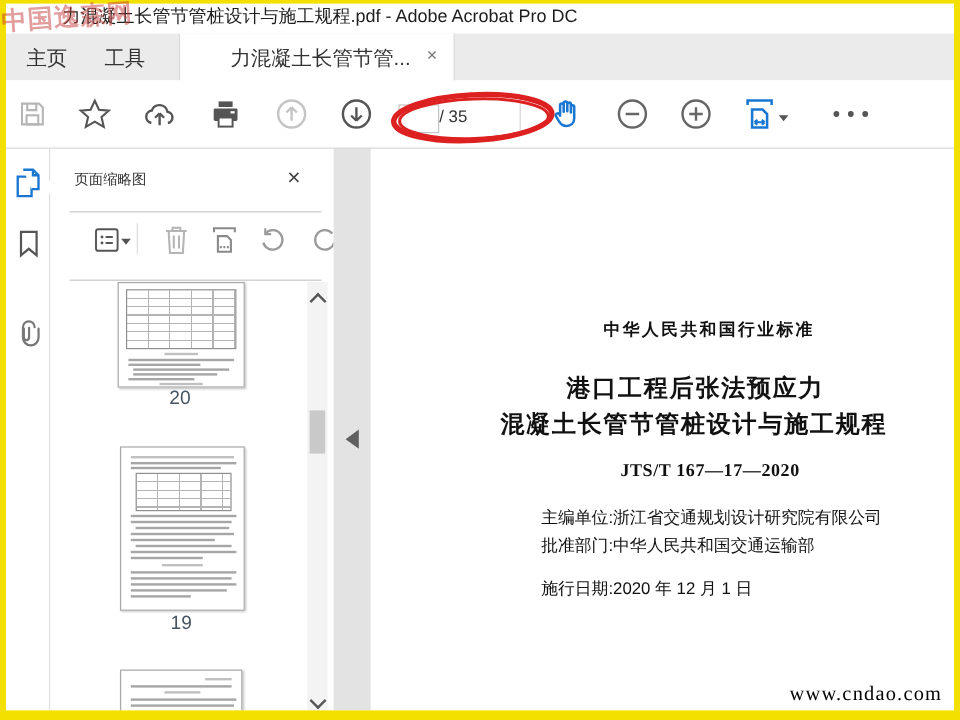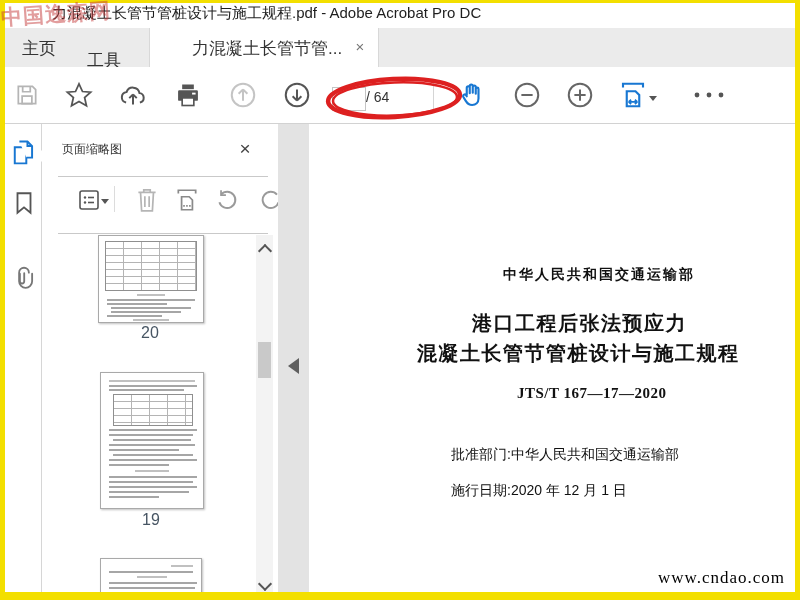--- a/index.html
+++ b/index.html
@@ -21,21 +21,21 @@
   #titlebar{left:5px;top:3px;width:790px;height:25px;background:#fff;overflow:hidden;}
   #title-text{left:15px;top:1px;font-size:15px;color:#1e1e1e;white-space:nowrap;padding-left:32px;}
   #wm-top{left:1px;top:0px;font-size:21px;font-weight:bold;z-index:70;
     color:rgba(198,60,60,0.50);transform:rotate(-4deg);letter-spacing:1px;
     font-family:"Liberation Serif",serif;pointer-events:none;}
 
   
   #tabbar{left:5px;top:28px;width:790px;height:39px;background:#ebebeb;}
   .tab-label{font-size:17px;color:#333;top:9px;}
   #tab-home{left:6px;width:56px;text-align:center;height:30px;}
-  #tab-tools{left:68px;width:62px;text-align:center;height:30px;margin-top:12px;}
+  #tab-tools{left:68px;width:62px;text-align:center;height:30px;}
   #tab-doc{left:144px;top:0;width:228px;height:40px;background:#fff;
     border-left:1px solid #d8d8d8;border-right:1px solid #d8d8d8;}
   #tab-doc-label{left:42px;top:9px;font-size:17px;color:#333;white-space:nowrap;}
   #tab-doc-close{left:202px;top:10px;font-size:15px;color:#777;width:16px;text-align:center;}
 
   
   #toolbar{left:5px;top:67px;width:790px;height:56px;background:#fff;
     border-bottom:1px solid #d2d2d2;}
   .tb-icon{top:13px;width:30px;height:30px;display:flex;align-items:center;justify-content:center;}
   #page-input{left:327px;top:20px;width:28px;height:20px;background:#fff;
@@ -156,21 +156,21 @@
     </div>
 
     <div class="abs tb-icon" style="left:277px">
       <svg width="30" height="30" viewBox="0 0 24 24" fill="none" stroke="#555" stroke-width="1.6">
         <circle cx="12" cy="12" r="9"></circle>
           <path d="M12 7.5 V16.5 M12 16.5 L8.5 13 M12 16.5 L15.5 13"></path>
       </svg>
     </div>
 
     <input class="abs" id="page-input" value="" style="">
-    <div class="abs" id="page-total">/ 64</div>
+    <div class="abs" id="page-total">/ 35</div>
     <div class="abs tb-sep" style="left:428px"></div>
 
     <div class="abs tb-icon" style="left:453px">
       <svg width="30" height="30" viewBox="0 0 24 24" fill="none" stroke="#1877d2" stroke-width="1.7" stroke-linecap="round" stroke-linejoin="round">
         <path d="M7 12 V6.2 a1.2 1.2 0 0 1 2.4 0 V10.5 M9.4 10.5 V4.8 a1.2 1.2 0 0 1 2.4 0 V10.2 M11.8 10.2 V5.6 a1.2 1.2 0 0 1 2.4 0 V11 M14.2 11 V7.2 a1.1 1.1 0 0 1 2.2 0 V14.8 c0 3.2-2.2 5.2-5.1 5.2 c-2.6 0-3.9-1.3-5.1-3.3 L4.3 13.6 c-.4-.7-.2-1.5.5-1.9 .6-.3 1.4-.1 1.8.6 l.4.8"></path>
       </svg>
     </div>
 
     <div class="abs tb-icon" style="left:507px">
       <svg width="30" height="30" viewBox="0 0 24 24" fill="none" stroke="#666" stroke-width="1.6">
@@ -321,24 +321,25 @@
     <div class="abs chev" id="sb-up"></div>
     <div class="abs" id="sb-thumb"></div>
     <div class="abs chev" id="sb-down"></div>
   </div>
 
   <div class="abs" id="divider">
     <div class="abs" id="collapse-tri"></div>
   </div>
 
   <div class="abs" id="docarea">
-    <div class="abs doc-text" id="doc-std">中华人民共和国交通运输部</div>
+    <div class="abs doc-text" id="doc-std">中华人民共和国行业标准</div>
     <div class="abs doc-text" id="doc-t1">港口工程后张法预应力</div>
     <div class="abs doc-text" id="doc-t2">混凝土长管节管桩设计与施工规程</div>
     <div class="abs doc-text" id="doc-code">JTS/T 167—17—2020</div>
+    <div class="abs doc-text" id="doc-l1">主编单位:浙江省交通规划设计研究院有限公司</div>
     <div class="abs doc-text" id="doc-l2">批准部门:中华人民共和国交通运输部</div>
     <div class="abs doc-text" id="doc-l3">施行日期:2020 年 12 月 1 日</div>
     <div class="abs" id="wm-bottom">www.cndao.com</div>
   </div>
 
   <div class="abs frame" id="frame-top"></div>
   <div class="abs frame" id="frame-left"></div>
   <div class="abs frame" id="frame-right"></div>
   <div class="abs frame" id="frame-bottom"></div>
 

